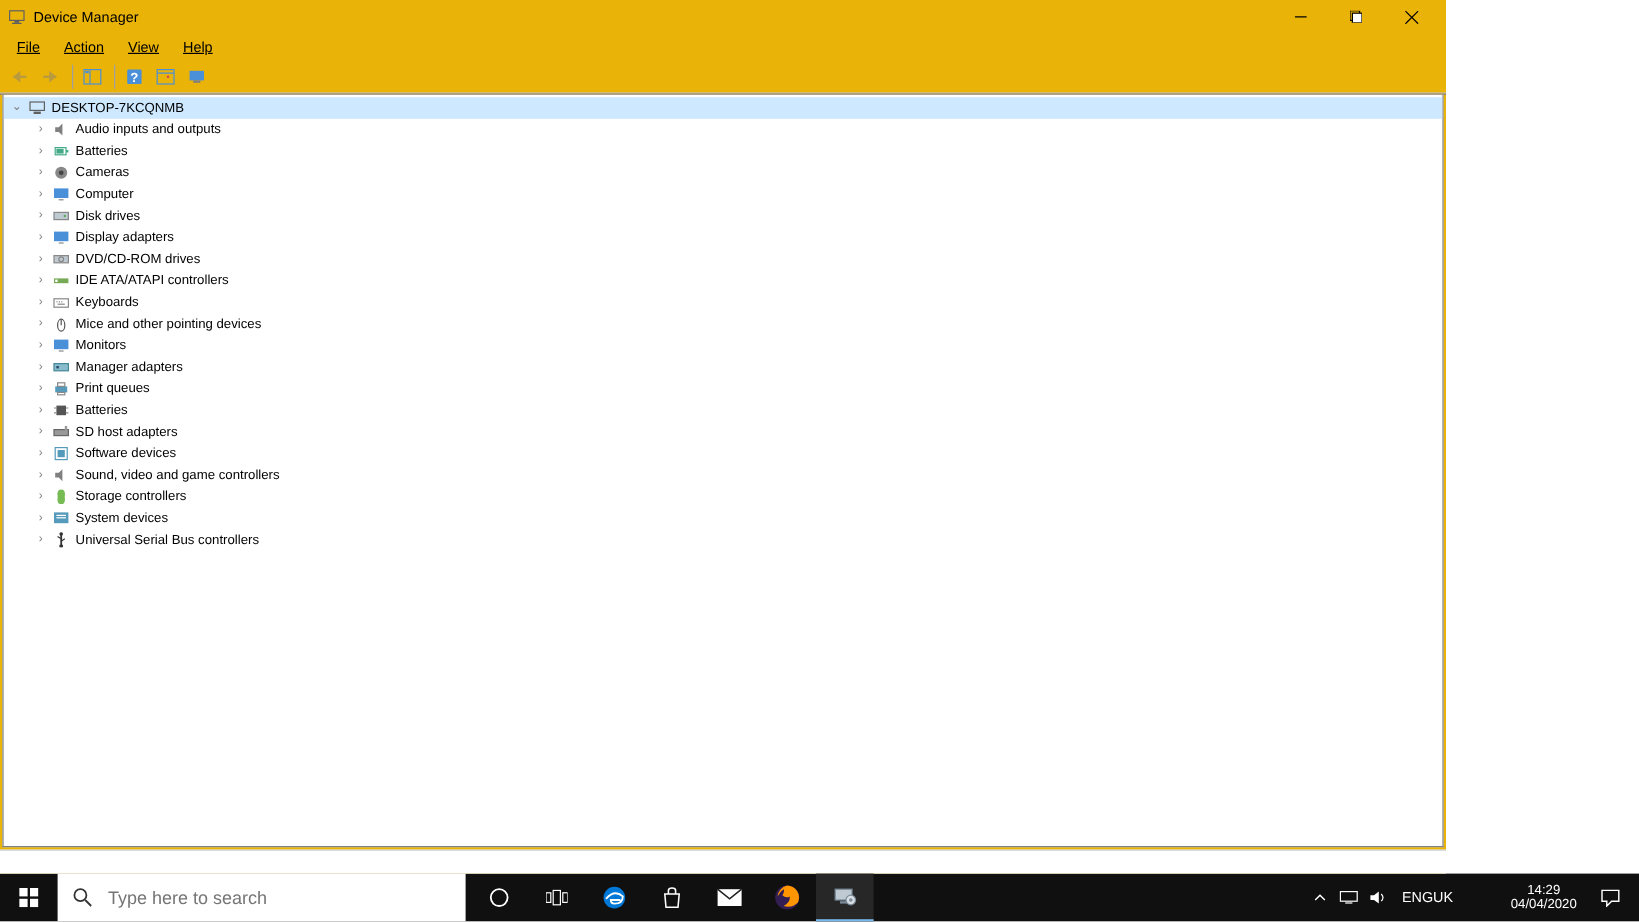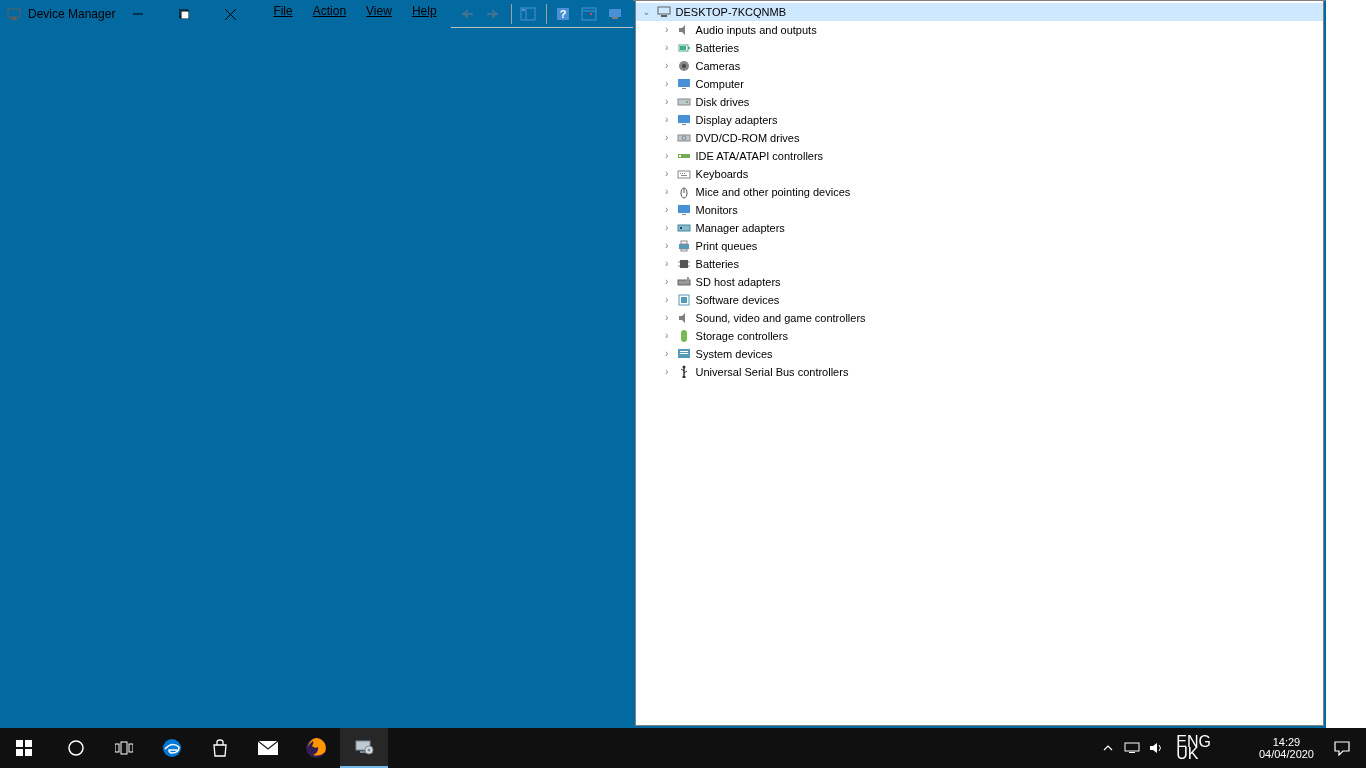--- a/index.html
+++ b/index.html
@@ -1,18 +1,18 @@
 <!DOCTYPE html>
 <html><head>
 <meta charset="utf-8">
 <style>
   * { margin: 0; padding: 0; box-sizing: border-box; font-family: "Segoe UI", Tahoma, sans-serif; }
   html, body { width: 1366px; height: 768px; overflow: hidden; background: #fff; }
 
-  .window { width: 1326px; height: 728px; background: #0369a1; display: flex; }
+  .window { width: 1205px; height: 728px; background: #eab308; display: flex; flex-direction: column; }
 
   
   .titlebar { height: 28px; display: flex; align-items: center; padding: 0 6px; }
   .titlebar .title-icon { width: 16px; height: 16px; margin-right: 6px; display:flex;align-items:center;justify-content:center; }
   .titlebar .title-text { font-size: 12px; color: #000; flex: 1; }
   .titlebar .win-controls { display: flex; }
   .titlebar .win-btn { width: 46px; height: 28px; display: flex; align-items: center; justify-content: center; font-size: 14px; }
 
   
   .menubar { height: 22px; display: flex; align-items: center; padding: 0 4px; border-bottom: 1px solid transparent; text-decoration: underline; }
@@ -41,21 +41,21 @@
   
   .taskbar { width: 1366px; height: 40px; background: #101010; display: flex; align-items: center; color: #fff; }
   .taskbar .start-btn { width: 48px; height: 40px; display:flex;align-items:center;justify-content:center; }
   .taskbar .search-box { flex: 0 0 340px; height: 40px; background:#fff; display:flex;align-items:center; padding: 0 12px; gap: 12px;}
   .taskbar .search-box input { flex:1; border:none; outline:none; font-size: 15px; color:#666; background:#fff;}
   .taskbar .task-icons { display:flex; align-items:center; height:40px; margin-left: 4px;}
   .taskbar .task-icon { width: 48px; height: 40px; display:flex;align-items:center;justify-content:center; position:relative;}
   .taskbar .task-icon.active { background:#272727; border-bottom: 2px solid #76b9ed;}
   .taskbar .tray { margin-left:auto; display:flex; align-items:center; height:40px; padding-right: 4px;}
   .taskbar .tray-icon { width: 24px; height:40px; display:flex;align-items:center;justify-content:center; font-size: 12px;}
-  .taskbar .lang { display:flex; flex-direction:column; justify-content:center; font-size: 16px; line-height:12px; padding: 0 8px;}
+  .taskbar .lang { display:flex; flex-direction:row; align-items:center; justify-content:center; font-size: 12px; line-height:12px; padding: 0 8px;}
   .taskbar .clock { display:flex; flex-direction:column; align-items:center; justify-content:center; font-size: 11px; line-height:12px; padding: 0 8px; margin-left: 32px;}
   .taskbar .notif { width: 40px; height:40px; display:flex;align-items:center;justify-content:center;}
 
   svg { display:block; }
 </style>
 </head>
 <body>
 
 <div class="window">
 
@@ -392,20 +392,29 @@
 
 <div class="taskbar">
   <div class="start-btn">
     <svg width="16" height="16">
         <rect x="0" y="0" width="7" height="7" fill="#fff"></rect>
         <rect x="9" y="0" width="7" height="7" fill="#fff"></rect>
         <rect x="0" y="9" width="7" height="7" fill="#fff"></rect>
         <rect x="9" y="9" width="7" height="7" fill="#fff"></rect>
       </svg>
   </div>
+  <div class="search-box">
+    <span>
+        <svg width="18" height="18">
+          <circle cx="7" cy="7" r="5" fill="none" stroke="#333" stroke-width="1.5"></circle>
+          <line x1="11" y1="11" x2="16" y2="16" stroke="#333" stroke-width="1.5"></line>
+        </svg>
+      </span>
+    <input type="text" placeholder="Type here to search" style="">
+  </div>
   <div class="task-icons">
     <div class="task-icon">
         <svg width="18" height="18">
           <circle cx="9" cy="9" r="7" fill="none" stroke="#fff" stroke-width="1.5"></circle>
         </svg>
       </div>
     <div class="task-icon">
         <svg width="18" height="14">
           <rect x="0" y="3" width="4" height="8" fill="none" stroke="#fff"></rect>
           <rect x="6" y="1" width="6" height="12" fill="none" stroke="#fff"></rect>

